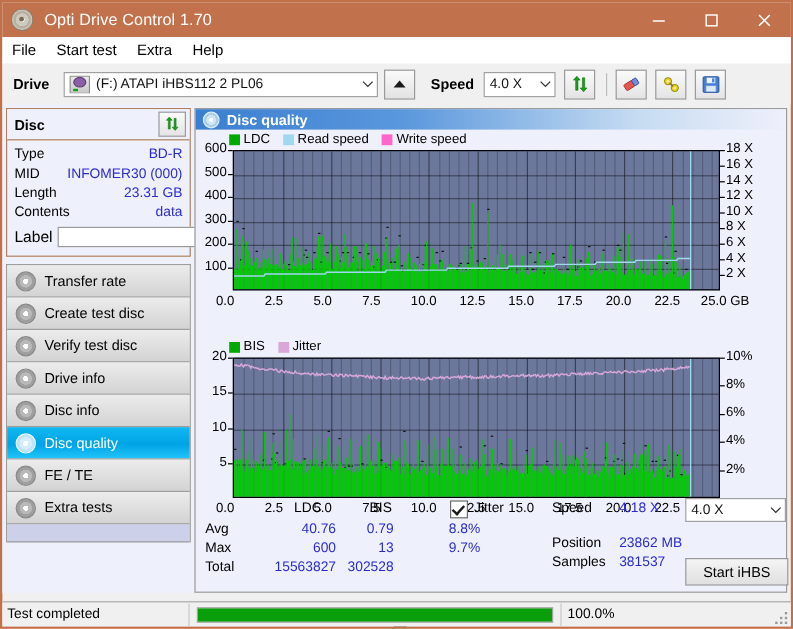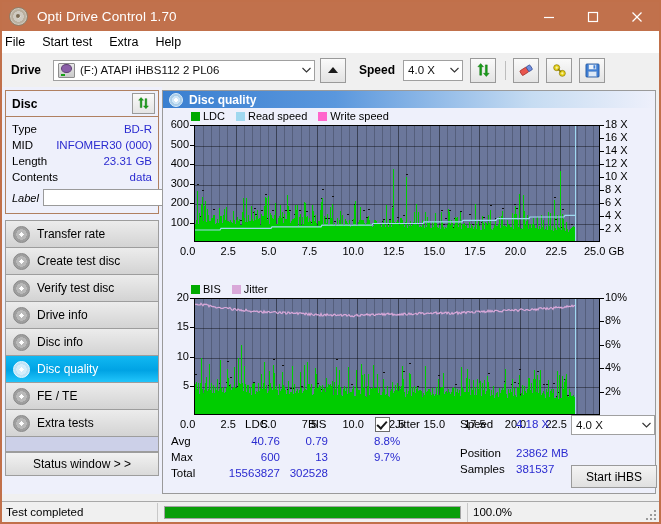--- a/index.html
+++ b/index.html
@@ -32,21 +32,21 @@
   }
   .win-btns{display:flex;height:29px;}
   .win-btn{
     width:44px;height:29px;display:flex;align-items:center;justify-content:center;
     color:#fff;font-size:14px;line-height:1;
   }
   .win-btn svg{display:block;}
   
   .menubar{
     height:22px;background:#fff;display:flex;align-items:center;
-    padding-left:3px;box-sizing:border-box;border-bottom:1px solid #fff;
+    padding-left:8px;box-sizing:border-box;border-bottom:1px solid #fff;
   }
   .menu-item{font-size:12.5px;color:#000;margin-right:17px;cursor:default;}
   
   .drivebar{
     height:34px;background:#f0f0f0;display:flex;align-items:center;
     padding-left:9px;box-sizing:border-box;
   }
   .lbl-bold{font-size:12px;font-weight:bold;color:#000;}
   .combo{
     height:21px;background:#fff;border:1px solid #a0a0a0;display:flex;align-items:center;
@@ -102,21 +102,21 @@
   .disc-head .t{font-size:12px;font-weight:bold;}
   .refresh-btn{
     width:21px;height:19px;background:linear-gradient(#fafafa,#e4e4e4);border:1px solid #9a9a9a;
     display:flex;align-items:center;justify-content:center;
   }
   .disc-rows{padding:4px 6px 5px 6px;}
   .drow{display:flex;justify-content:space-between;align-items:center;font-size:11.5px;height:16px;}
   .drow .k{color:#000;}
   .drow .v{color:#2b2bd0;}
   .label-row{display:flex;align-items:center;gap:4px;margin-top:2px;}
-  .label-row .k{font-size:11px;width:36px;font-style:italic;}
+  .label-row .k{font-size:13px;width:36px;}
   .label-input{flex:1 1 auto;height:17px;background:#fff;border:1px solid #9a9a9a;box-sizing:border-box;}
   .disc-mini-btn{
     width:20px;height:19px;background:linear-gradient(#fafafa,#e4e4e4);border:1px solid #9a9a9a;
     display:flex;align-items:center;justify-content:center;flex:0 0 20px;
   }
   .mini-disc{
     width:13px;height:13px;border-radius:50%;
     background:radial-gradient(circle,#ffffff 0 18%,#d8d86a 19% 45%,#c9c95c 46% 78%,#eaeaa0 79% 100%);
     border:1px solid #9a9a55;
   }
@@ -381,21 +381,20 @@
           <span class="nav-ic"></span>
           <span>FE / TE</span>
         </div>
         <div class="navbtn">
           <span class="nav-ic"></span>
           <span>Extra tests</span>
         </div>
         <div class="nav-gap"></div>
       </div>
 
-      <div class="statuswin">Status window &gt; &gt;</div>
     </div>
 
     <div class="rightpane">
 
       <div class="dq-head">
         <span class="dq-ic"></span>
         <span class="t">Disc quality</span>
       </div>
 
       <div class="legend">

